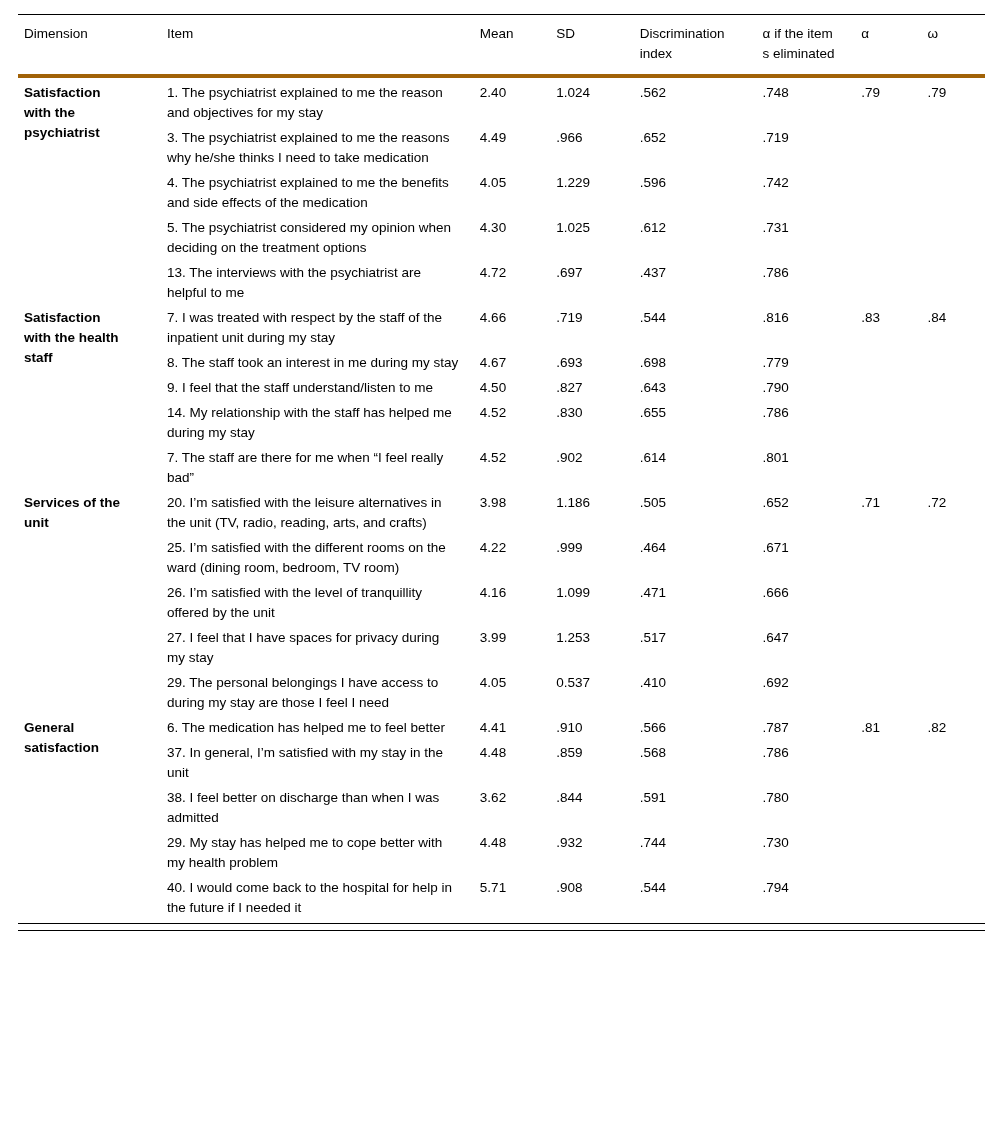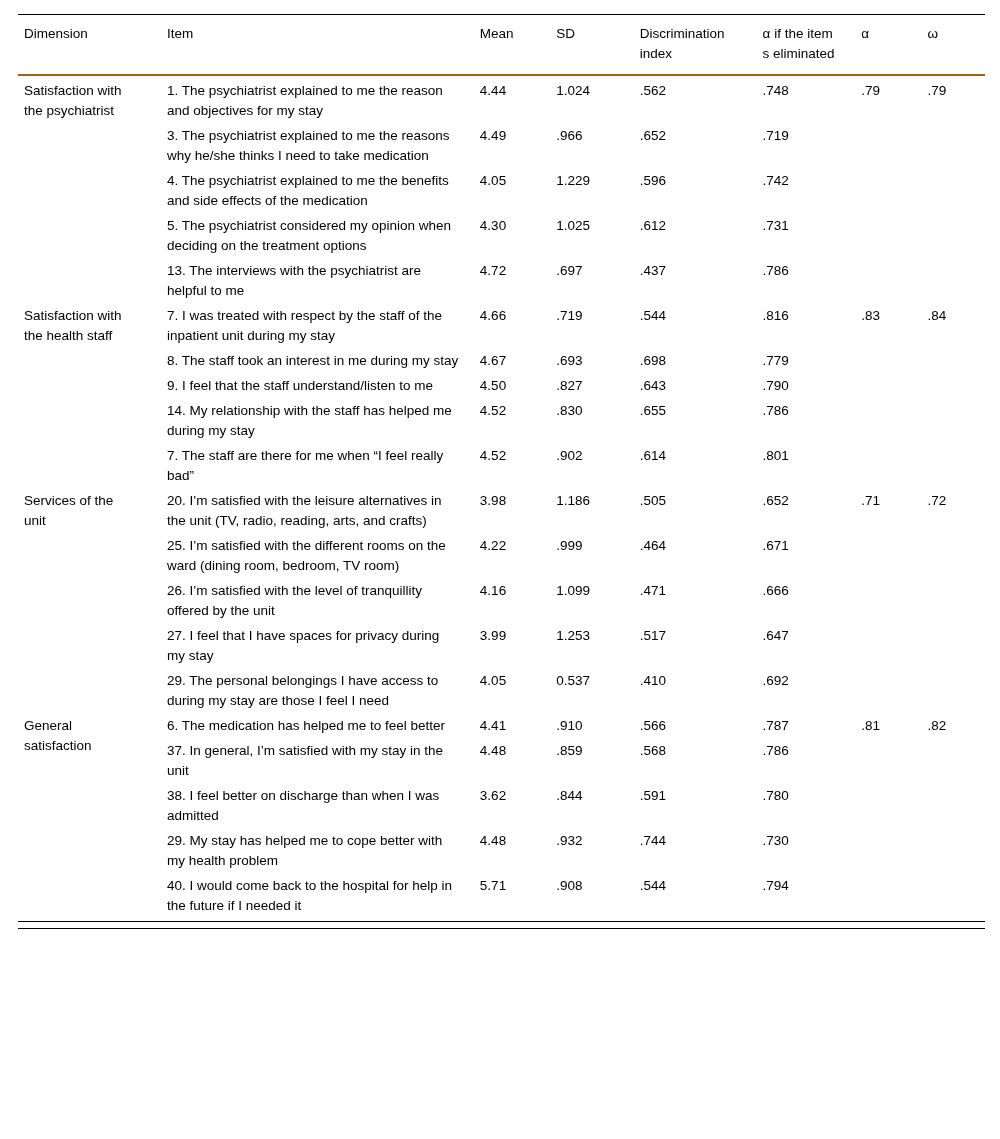--- a/index.html
+++ b/index.html
@@ -28,30 +28,31 @@
     border-bottom: 1px solid #000;
   }
   th, td {
     text-align: left;
     font-weight: normal;
     vertical-align: top;
     padding: 0 8px 5px 0;
     word-wrap: break-word;
   }
   thead th {
-    border-bottom: 2px solid #a16207;
+    border-bottom: 4px solid #a16207;
     padding-top: 9px;
     padding-bottom: 10px;
   }
   thead th.h-dimension { padding-left: 6px; }
   thead th.h-alphaif   { padding-right: 26px; }
   tbody tr:first-child td { padding-top: 5px; }
   td.dimension-cell {
     padding-left: 6px;
     padding-right: 45px;
+    font-weight: bold;
   }
   td.item-cell { padding-right: 20px; }
   col.c-dimension { width: 148px; }
   col.c-item      { width: 311px; }
   col.c-mean      { width: 76px; }
   col.c-sd        { width: 83px; }
   col.c-disc      { width: 122px; }
   col.c-alphaif   { width: 98px; }
   col.c-alpha     { width: 66px; }
   col.c-omega     { width: 57px; }
@@ -80,21 +81,21 @@
         <th>Discrimination index</th>
         <th class="h-alphaif">α if the item s eliminated</th>
         <th>α</th>
         <th>ω</th>
       </tr>
     </thead>
     <tbody id="table-body">
         <tr>
           <td class="dimension-cell" rowspan="5">Satisfaction with the psychiatrist</td>
           <td class="item-cell">1. The psychiatrist explained to me the reason and objectives for my stay</td>
-          <td>4.44</td>
+          <td>2.40</td>
           <td>1.024</td>
           <td>.562</td>
           <td>.748</td>
           <td rowspan="5">.79</td>
           <td rowspan="5">.79</td>
         </tr>
         <tr>
           <td class="item-cell">3. The psychiatrist explained to me the reasons why he/she thinks I need to take medication</td>
           <td>4.49</td>
           <td>.966</td>

